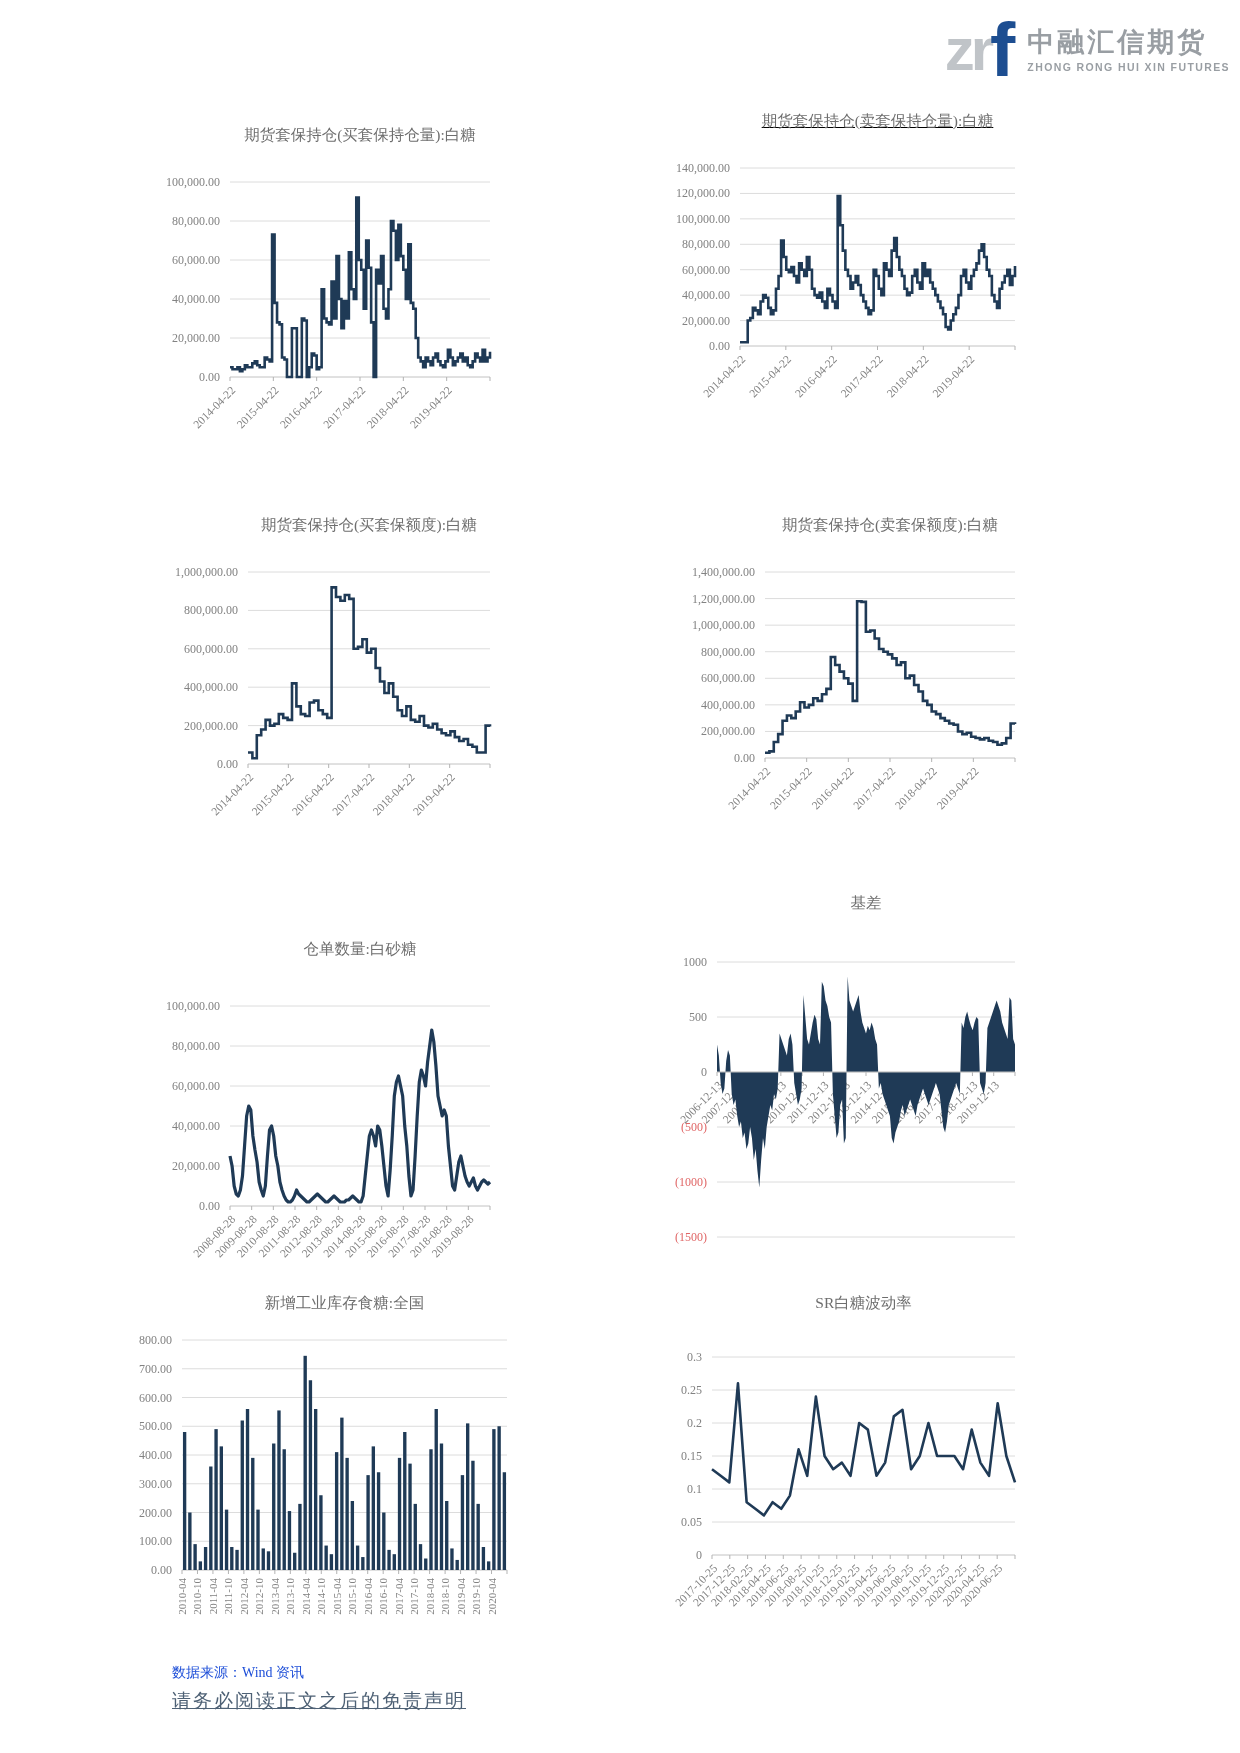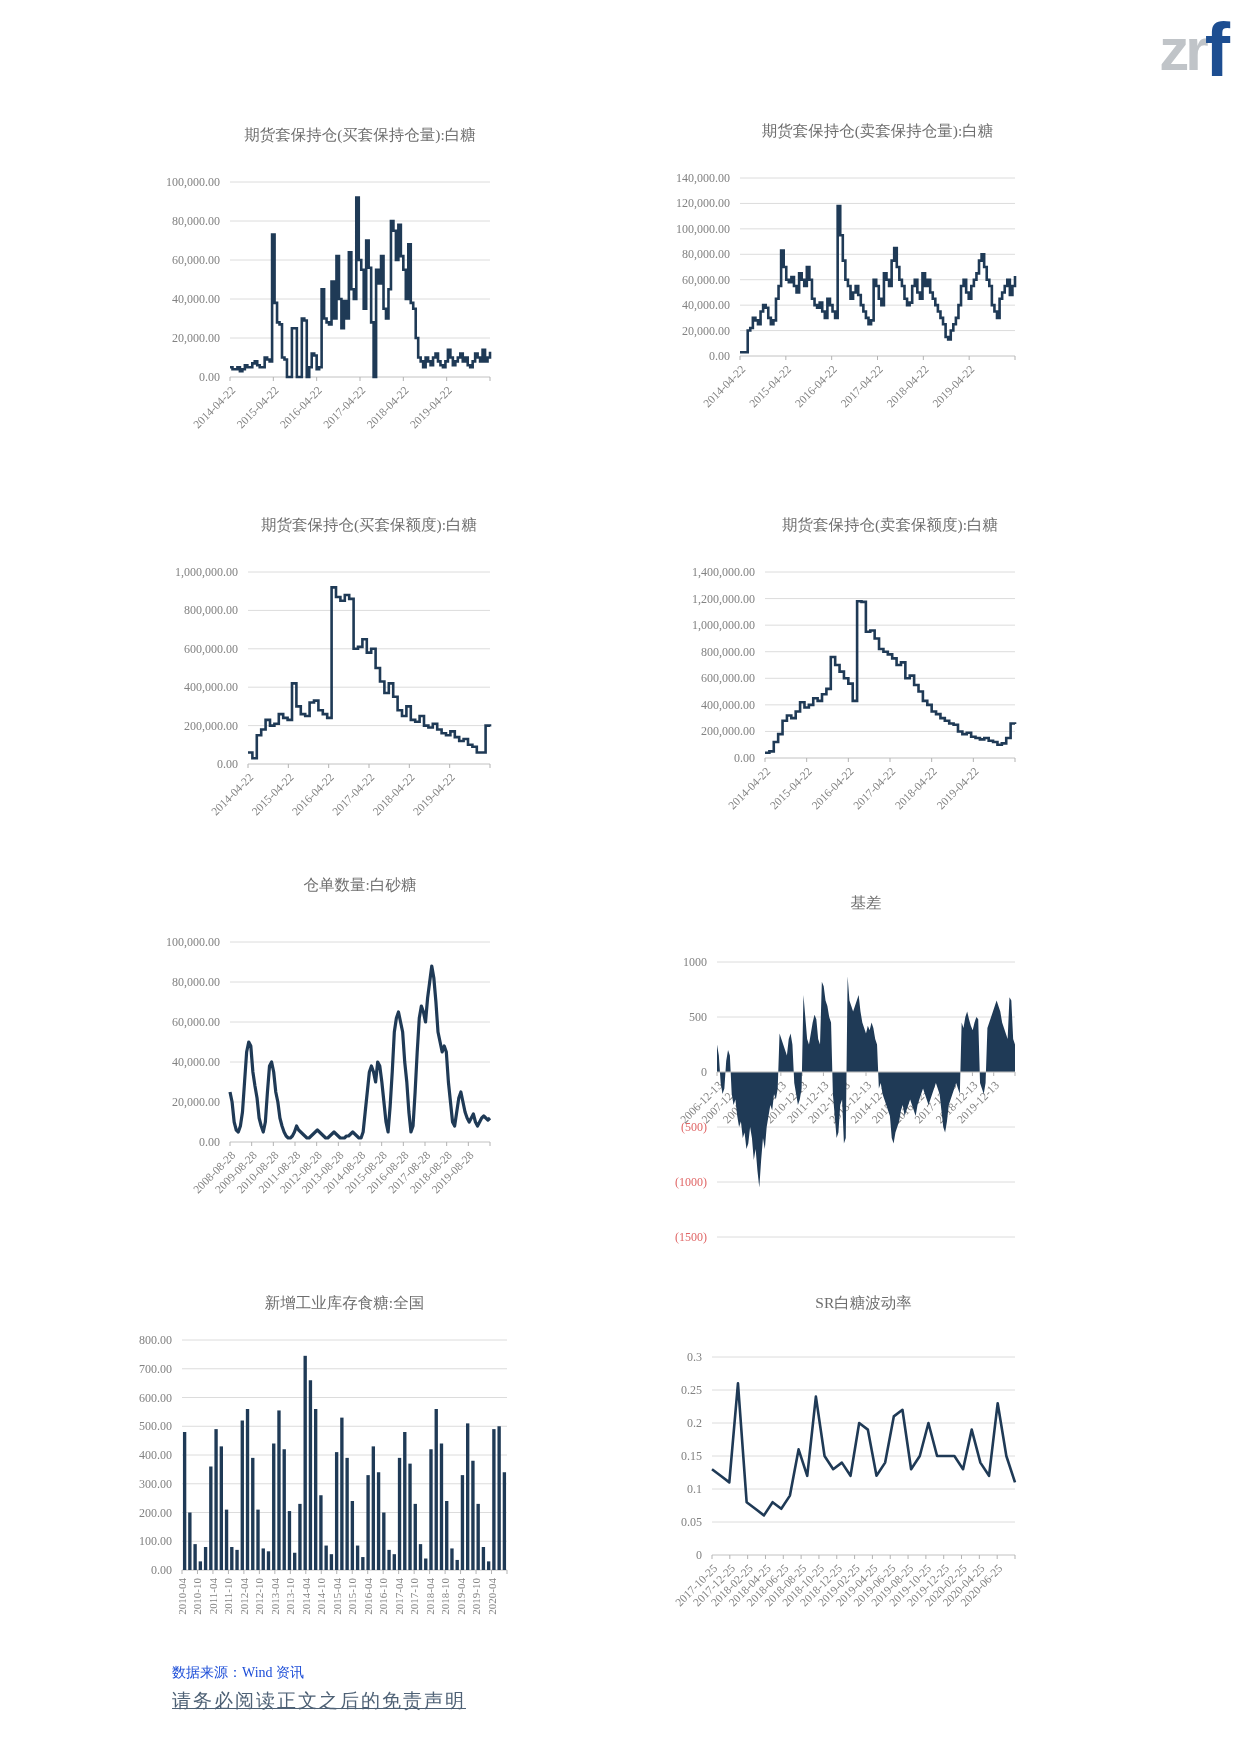--- a/index.html
+++ b/index.html
@@ -26,20 +26,24 @@
   .footer-disclaimer{position:absolute;left:172px;top:1688px;font-size:19px;color:#4e6175;letter-spacing:2px;text-decoration:underline;}
 </style>
 </head>
 <body>
 
 <div class="page">
 
   <div class="logo">
     <span class="logo-zr">zr</span>
       <span class="logo-f">f</span>
+    <div class="logo-names">
+      <div class="logo-cn">中融汇信期货</div>
+      <div class="logo-en">ZHONG RONG HUI XIN FUTURES</div>
+    </div>
   </div>
 
   <div class="chart-block" style="left: 120px; top: 125px; width: 380px; height: 337px;">
     <div class="chart-title" style="margin-left: 70px; width: 340px;">期货套保持仓(买套保持仓量):白糖</div>
     <svg class="chart" width="380" height="295" style="top: 42px;">
         <g>
           <line x1="110" y1="15" x2="370" y2="15" stroke="#dcdcdc" stroke-width="1"></line>
           <line x1="110" y1="54" x2="370" y2="54" stroke="#dcdcdc" stroke-width="1"></line>
           <line x1="110" y1="93" x2="370" y2="93" stroke="#dcdcdc" stroke-width="1"></line>
           <line x1="110" y1="132" x2="370" y2="132" stroke="#dcdcdc" stroke-width="1"></line>
@@ -70,21 +74,21 @@
           <line x1="283.3333333333333" y1="210" x2="283.3333333333333" y2="214" stroke="#b3b3b3" stroke-width="1"></line>
           <line x1="326.6666666666667" y1="210" x2="326.6666666666667" y2="214" stroke="#b3b3b3" stroke-width="1"></line>
           <line x1="370" y1="210" x2="370" y2="214" stroke="#b3b3b3" stroke-width="1"></line>
         </g>
         <g>
           <path d="M110 200.25H112.47619047619048V202.2H114.95238095238095V202.2H117.42857142857143V200.25H119.9047619047619V204.15H122.38095238095238V202.2H124.85714285714286V198.3H127.33333333333333V200.25H129.8095238095238V200.25H132.28571428571428V196.35H134.76190476190476V194.4H137.23809523809524V198.3H139.71428571428572V200.25H142.1904761904762V200.25H144.66666666666666V190.5H147.14285714285714V192.45H149.61904761904762V194.4H152.0952380952381V67.65H154.57142857142856V135.9H157.04761904761904V155.4H159.52380952380952V157.35H162V190.5H164.47619047619048V192.45H166.95238095238096V210H169.42857142857142V210H171.9047619047619V161.25H174.38095238095238V161.25H176.85714285714283V210H179.33333333333331V210H181.8095238095238V151.5H184.28571428571428V153.45H186.76190476190476V210H189.23809523809524V200.25H191.71428571428572V186.6H194.1904761904762V188.55H196.66666666666666V202.2H199.14285714285714V200.25H201.61904761904762V122.25H204.09523809523807V151.5H206.57142857142856V155.4H209.04761904761904V157.35H211.52380952380952V114.45H214V151.5H216.47619047619048V89.1H218.95238095238096V132H221.42857142857142V161.25H223.9047619047619V133.95H226.38095238095238V151.5H228.85714285714283V85.2H231.33333333333331V122.25H233.8095238095238V132H236.28571428571428V30.6H238.76190476190476V93H241.23809523809524V102.75H243.7142857142857V141.75H246.1904761904762V73.5H248.66666666666666V100.8H251.14285714285714V155.4H253.61904761904762V210H256.0952380952381V102.75H258.57142857142856V116.4H261.04761904761904V89.1H263.5238095238095V141.75H266V151.5H268.4761904761905V122.25H270.95238095238096V54H273.42857142857144V63.75H275.9047619047619V93H278.3809523809524V57.9H280.8571428571429V89.1H283.3333333333333V102.75H285.80952380952385V132H288.2857142857143V77.4H290.76190476190476V135.9H293.23809523809524V141.75H295.7142857142857V171H298.19047619047615V190.5H300.66666666666663V194.4H303.1428571428571V200.25H305.6190476190476V190.5H308.0952380952381V194.4H310.57142857142856V198.3H313.04761904761904V190.5H315.5238095238095V186.6H318V194.4H320.4761904761905V198.3H322.95238095238096V200.25H325.42857142857144V194.4H327.9047619047619V182.7H330.3809523809524V190.5H332.85714285714283V198.3H335.33333333333337V194.4H337.8095238095238V190.5H340.2857142857143V186.6H342.76190476190476V194.4H345.23809523809524V190.5H347.71428571428567V198.3H350.1904761904762V200.25H352.66666666666663V194.4H355.1428571428571V186.6H357.6190476190476V190.5H360.0952380952381V194.4H362.57142857142856V182.7H365.04761904761904V194.4H367.5238095238095V190.5H370V184.65" fill="none" stroke="#1f3a56" stroke-width="2.6"></path>
         </g>
       </svg>
   </div>
 
-  <div class="chart-block" style="left: 650px; top: 121px; width: 380px; height: 320px;">
+  <div class="chart-block" style="left: 650px; top: 111px; width: 380px; height: 320px; text-decoration: underline;">
     <div class="chart-title" style="margin-left: 50px; width: 355px;">期货套保持仓(卖套保持仓量):白糖</div>
     <svg class="chart" width="380" height="278" style="top: 42px;">
         <g>
           <line x1="90" y1="15" x2="365" y2="15" stroke="#dcdcdc" stroke-width="1"></line>
           <line x1="90" y1="40.42857142857143" x2="365" y2="40.42857142857143" stroke="#dcdcdc" stroke-width="1"></line>
           <line x1="90" y1="65.85714285714286" x2="365" y2="65.85714285714286" stroke="#dcdcdc" stroke-width="1"></line>
           <line x1="90" y1="91.28571428571429" x2="365" y2="91.28571428571429" stroke="#dcdcdc" stroke-width="1"></line>
           <line x1="90" y1="116.71428571428571" x2="365" y2="116.71428571428571" stroke="#dcdcdc" stroke-width="1"></line>
           <line x1="90" y1="142.14285714285714" x2="365" y2="142.14285714285714" stroke="#dcdcdc" stroke-width="1"></line>
           <line x1="90" y1="167.57142857142858" x2="365" y2="167.57142857142858" stroke="#dcdcdc" stroke-width="1"></line>
@@ -204,21 +208,21 @@
           <line x1="281.66666666666663" y1="201" x2="281.66666666666663" y2="205" stroke="#b3b3b3" stroke-width="1"></line>
           <line x1="323.33333333333337" y1="201" x2="323.33333333333337" y2="205" stroke="#b3b3b3" stroke-width="1"></line>
           <line x1="365" y1="201" x2="365" y2="205" stroke="#b3b3b3" stroke-width="1"></line>
         </g>
         <g>
           <path d="M115 195.68571428571428H119.3859649122807V194.35714285714286H123.7719298245614V185.05714285714285H128.1578947368421V177.0857142857143H132.5438596491228V163.8H136.9298245614035V158.4857142857143H141.31578947368422V161.14285714285714H145.7017543859649V154.5H150.08771929824562V145.2H154.4736842105263V150.5142857142857H158.859649122807V147.85714285714286H163.24561403508773V141.21428571428572H167.6315789473684V143.87142857142857H172.01754385964912V137.22857142857143H176.4035087719298V131.9142857142857H180.78947368421052V100.02857142857142H185.17543859649123V108H189.56140350877195V114.64285714285714H193.94736842105263V121.28571428571429H198.33333333333331V126.6H202.71929824561403V143.87142857142857H207.10526315789474V44.22857142857143H211.49122807017545V44.89285714285714H215.87719298245614V74.78571428571428H220.26315789473682V73.45714285714286H224.64912280701753V81.42857142857143H229.03508771929825V92.05714285714286H233.42105263157896V94.71428571428571H237.80701754385964V97.37142857142857H242.19298245614036V101.35714285714286H246.57894736842104V108H250.96491228070175V105.34285714285714H255.35087719298244V121.28571428571429H259.7368421052631V118.62857142857143H264.1228070175439V127.92857142857143H268.50877192982455V134.57142857142856H272.89473684210526V143.87142857142857H277.280701754386V147.85714285714286H281.66666666666663V154.5H286.0526315789474V157.15714285714284H290.43859649122805V161.14285714285714H294.82456140350877V163.8H299.2105263157895V166.45714285714286H303.5964912280702V167.78571428571428H307.9824561403509V174.42857142857142H312.36842105263156V177.0857142857143H316.7543859649123V175.75714285714287H321.140350877193V179.74285714285713H325.52631578947364V181.07142857142858H329.9122807017544V182.4H334.29824561403507V181.07142857142858H338.6842105263158V183.72857142857143H343.0701754385965V185.05714285714285H347.4561403508772V187.71428571428572H351.8421052631579V186.38571428571427H356.2280701754386V181.07142857142858H360.6140350877193V166.45714285714286H365V167.12142857142857" fill="none" stroke="#1f3a56" stroke-width="2.6"></path>
         </g>
       </svg>
   </div>
 
-  <div class="chart-block" style="left: 120px; top: 875px; width: 380px; height: 355px;">
+  <div class="chart-block" style="left: 120px; top: 939px; width: 380px; height: 355px;">
     <div class="chart-title" style="margin-left: 70px; width: 340px;">仓单数量:白砂糖</div>
     <svg class="chart" width="380" height="303" style="top: 52px;">
         <g>
           <line x1="110" y1="15" x2="370" y2="15" stroke="#dcdcdc" stroke-width="1"></line>
           <line x1="110" y1="55" x2="370" y2="55" stroke="#dcdcdc" stroke-width="1"></line>
           <line x1="110" y1="95" x2="370" y2="95" stroke="#dcdcdc" stroke-width="1"></line>
           <line x1="110" y1="135" x2="370" y2="135" stroke="#dcdcdc" stroke-width="1"></line>
           <line x1="110" y1="175" x2="370" y2="175" stroke="#dcdcdc" stroke-width="1"></line>
           <line x1="110" y1="215" x2="370" y2="215" stroke="#c2c2c2" stroke-width="1"></line>
         </g>

